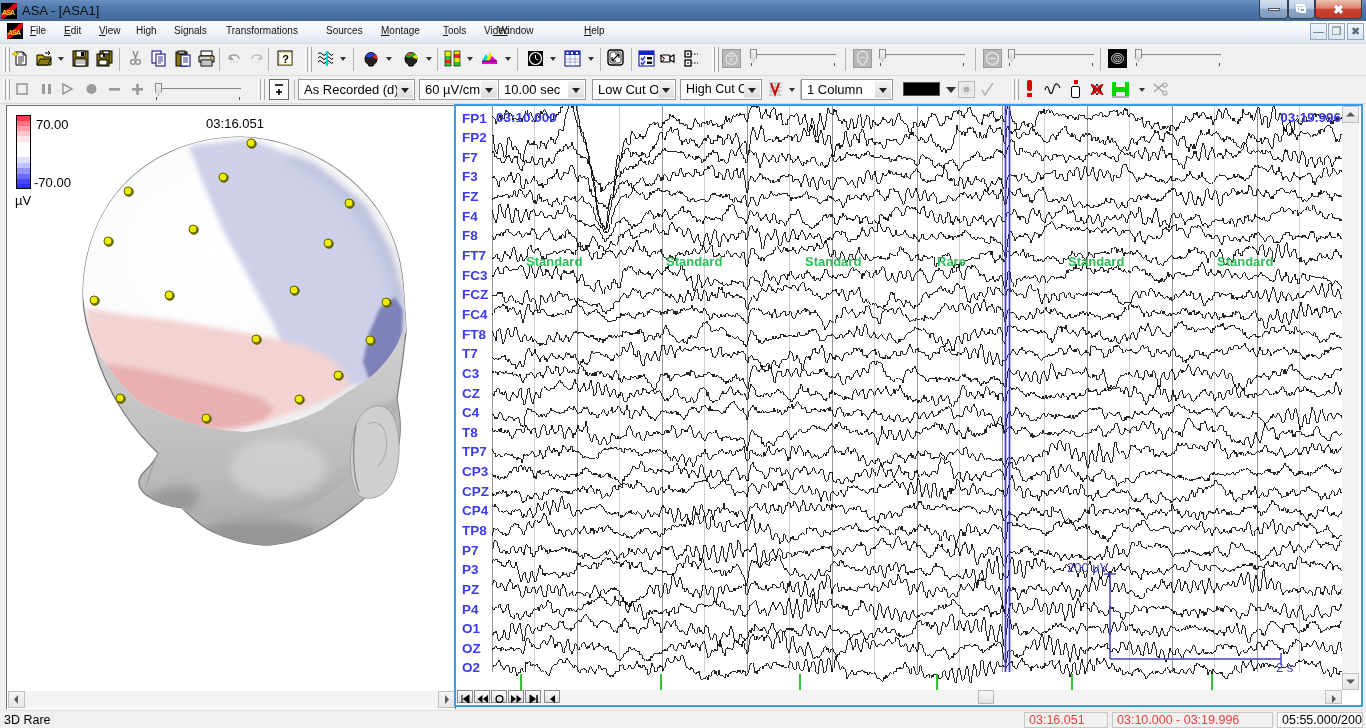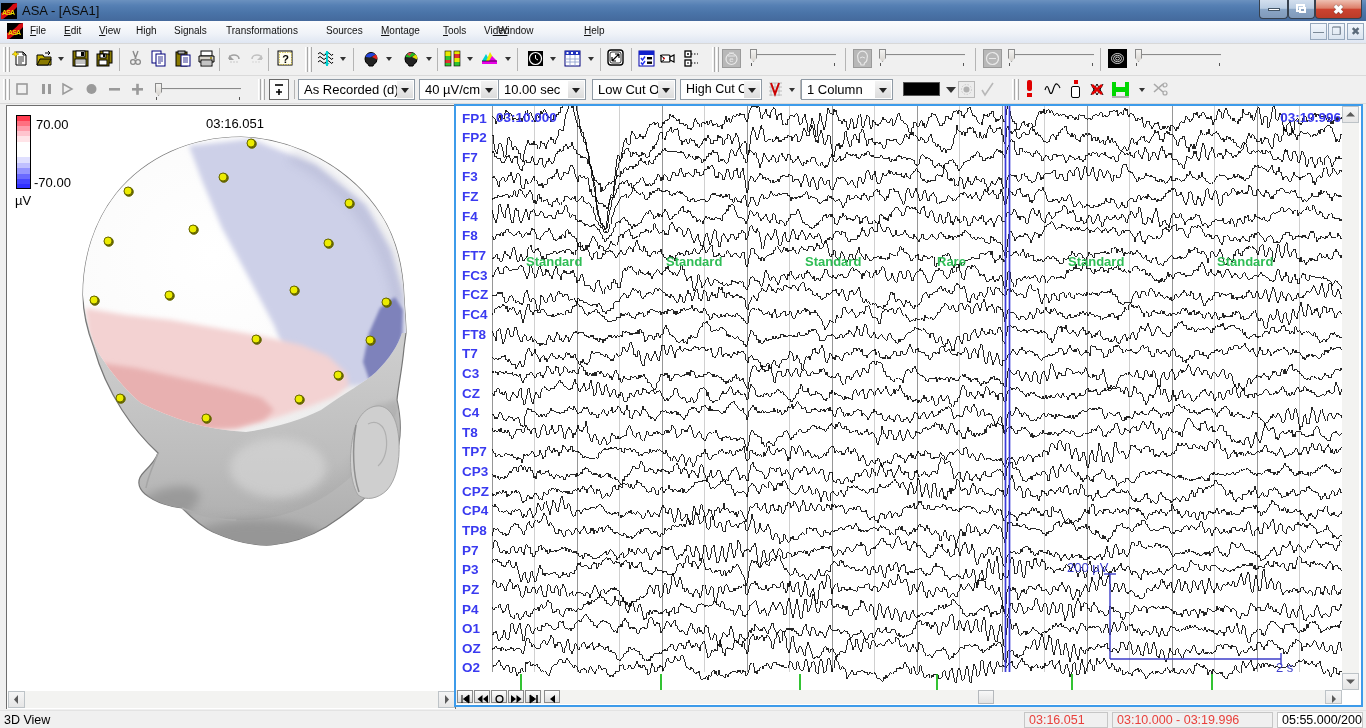--- a/index.html
+++ b/index.html
@@ -334,21 +334,21 @@
 <div style="position:absolute;left:269px;top:3px;width:20px;height:21px;background:#fdfdfd;border:1px solid #6a6a6a"><svg width="18" height="19" viewBox="0 0 18 19">
           <path d="M5 5h8" stroke="#000" stroke-width="1.6"></path>
           <path d="M9 9v6M6 12h6" stroke="#000" stroke-width="1.6"></path>
         </svg></div>
 <div class="tsep" style="left:294px;top:4px;height:19px"></div>
 <div class="combo" style="left:298px;top:3px;width:117px">
         <div class="ct">As Recorded (d)</div>
         <div class="ca"></div>
       </div>
 <div class="combo" style="left:419px;top:3px;width:80px">
-        <div class="ct">40 µV/cm</div>
+        <div class="ct">60 µV/cm</div>
         <div class="ca"></div>
       </div>
 <div class="combo" style="left:498px;top:3px;width:88px">
         <div class="ct">10.00 sec</div>
         <div class="ca"></div>
       </div>
 <div class="tsep" style="left:593px;top:4px;height:19px"></div>
 <div class="combo" style="left:592px;top:3px;width:84px">
         <div class="ct" style="right:15px">Low Cut Off</div>
         <div class="ca"></div>
@@ -658,17 +658,17 @@
             </svg></div>
 <div style="position:absolute;left:522px;top:0;width:16px;height:14px;background:linear-gradient(180deg,#f8f8f8,#e2e2e2);border:1px solid #b4b8bc"></div>
 <div class="sbtn" style="left:869px;top:0;width:17px;height:14px"><svg width="15" height="12" viewBox="0 0 15 12">
               <path d="M6 2l4 4-4 4z" fill="#5a5a5a"></path>
             </svg></div>
 </div>
 </div>
 </div>
 
 <div class="abs" id="statusbar">
-  <div style="position:absolute;left:4px;top:2px;color:#000">3D View</div>
+  <div style="position:absolute;left:4px;top:2px;color:#000">3D Rare</div>
   <div class="sfield" style="left:1024px;width:84px">03:16.051</div>
   <div class="sfield" style="left:1112px;width:161px">03:10.000 - 03:19.996</div>
   <div class="sfield" style="left:1277px;width:86px;background:#fff;color:#000">05:55.000/200</div>
 </div>
 </div>
 </body></html>

